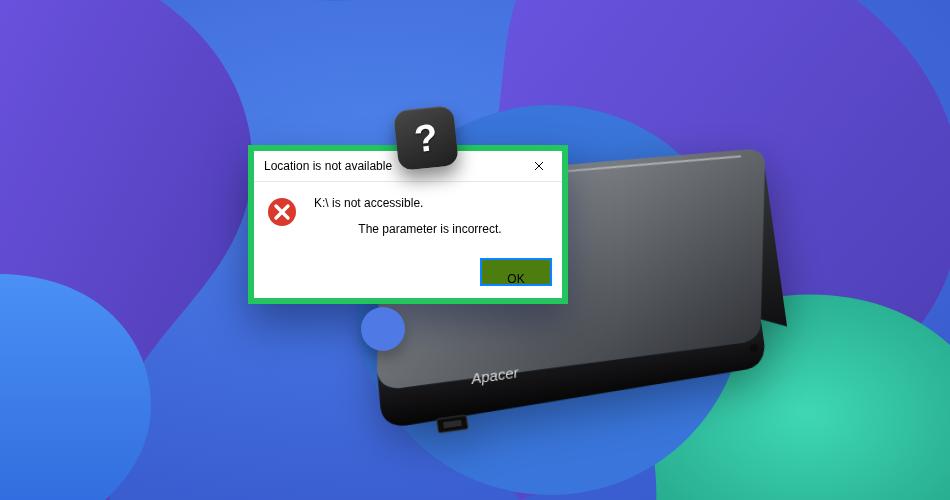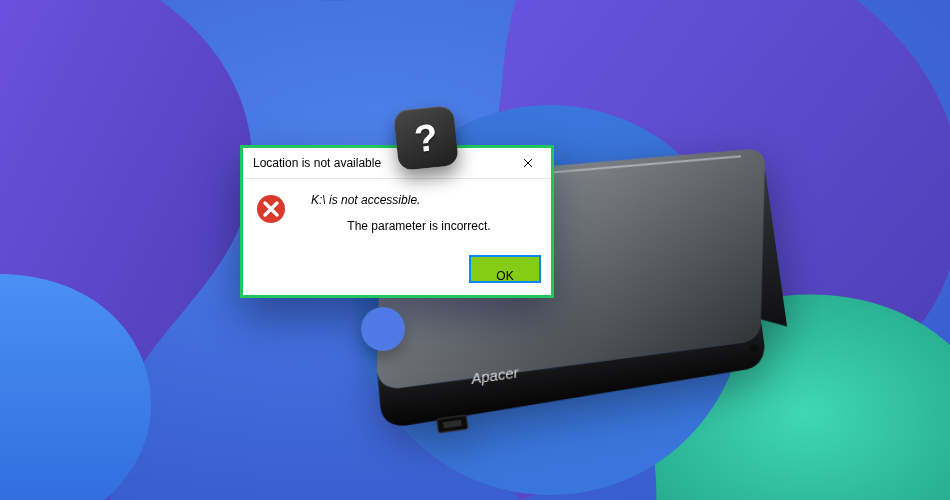--- a/index.html
+++ b/index.html
@@ -56,25 +56,25 @@
     color: #fff;
     font-size: 38px;
     font-weight: 600;
     text-shadow: 0 1px 2px rgba(0,0,0,.6);
     line-height: 1;
   }
 
   
   .dialog {
     position: absolute;
-    left: 240px;
+    left: 248px;
     top: 145px;
     width: 308px;
     background: #fff;
-    border: 3px solid #22c55e;
+    border: 6px solid #22c55e;
     box-shadow: 0 20px 40px rgba(10,20,60,.45);
     z-index: 20;
     font-size: 12px;
     color: #000;
   }
   .titlebar {
     display: flex;
     align-items: center;
     height: 30px;
     padding: 0 4px 0 10px;
@@ -99,34 +99,34 @@
   .body {
     display: flex;
     padding: 14px 12px 10px 12px;
     gap: 12px;
   }
   .err-icon {
     flex: 0 0 32px;
     height: 32px;
   }
   .msgs { flex: 1; }
-  .msgs .m1 { margin: 0 0 12px 12px; font-style: italic; }
+  .msgs .m1 { margin: 0 0 12px 4px; }
   .msgs .m2 { margin: 0 0 8px 0; text-align: center; }
 
   .btnrow {
     display: flex;
     justify-content: flex-end;
     padding: 4px 10px 12px 10px;
     gap: 8px;
   }
   .okbtn {
     min-width: 72px;
     height: 24px;
     border: 2px solid #0a84ff;
-    background: #84cc16;
+    background: #4d7c0f;
     color: #000;
     font-size: 12px;
     font-family: inherit;
     cursor: pointer;
     padding: 12px 10px;
   }
 
   .accent-dot {
     position: absolute;
     left: 361px;

